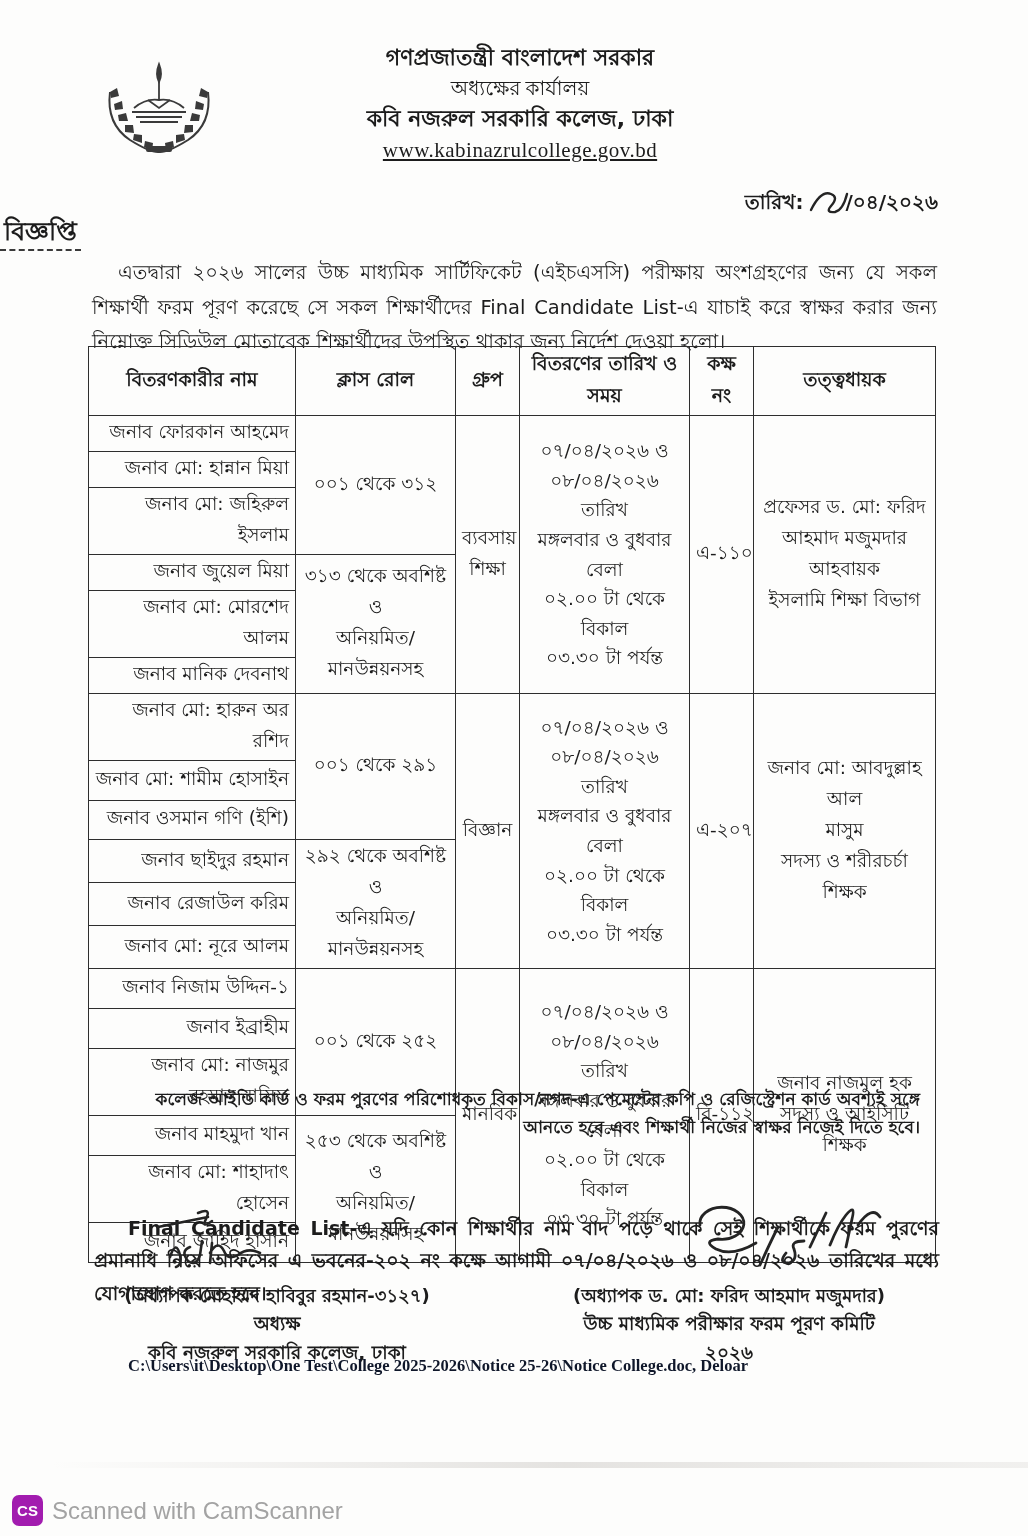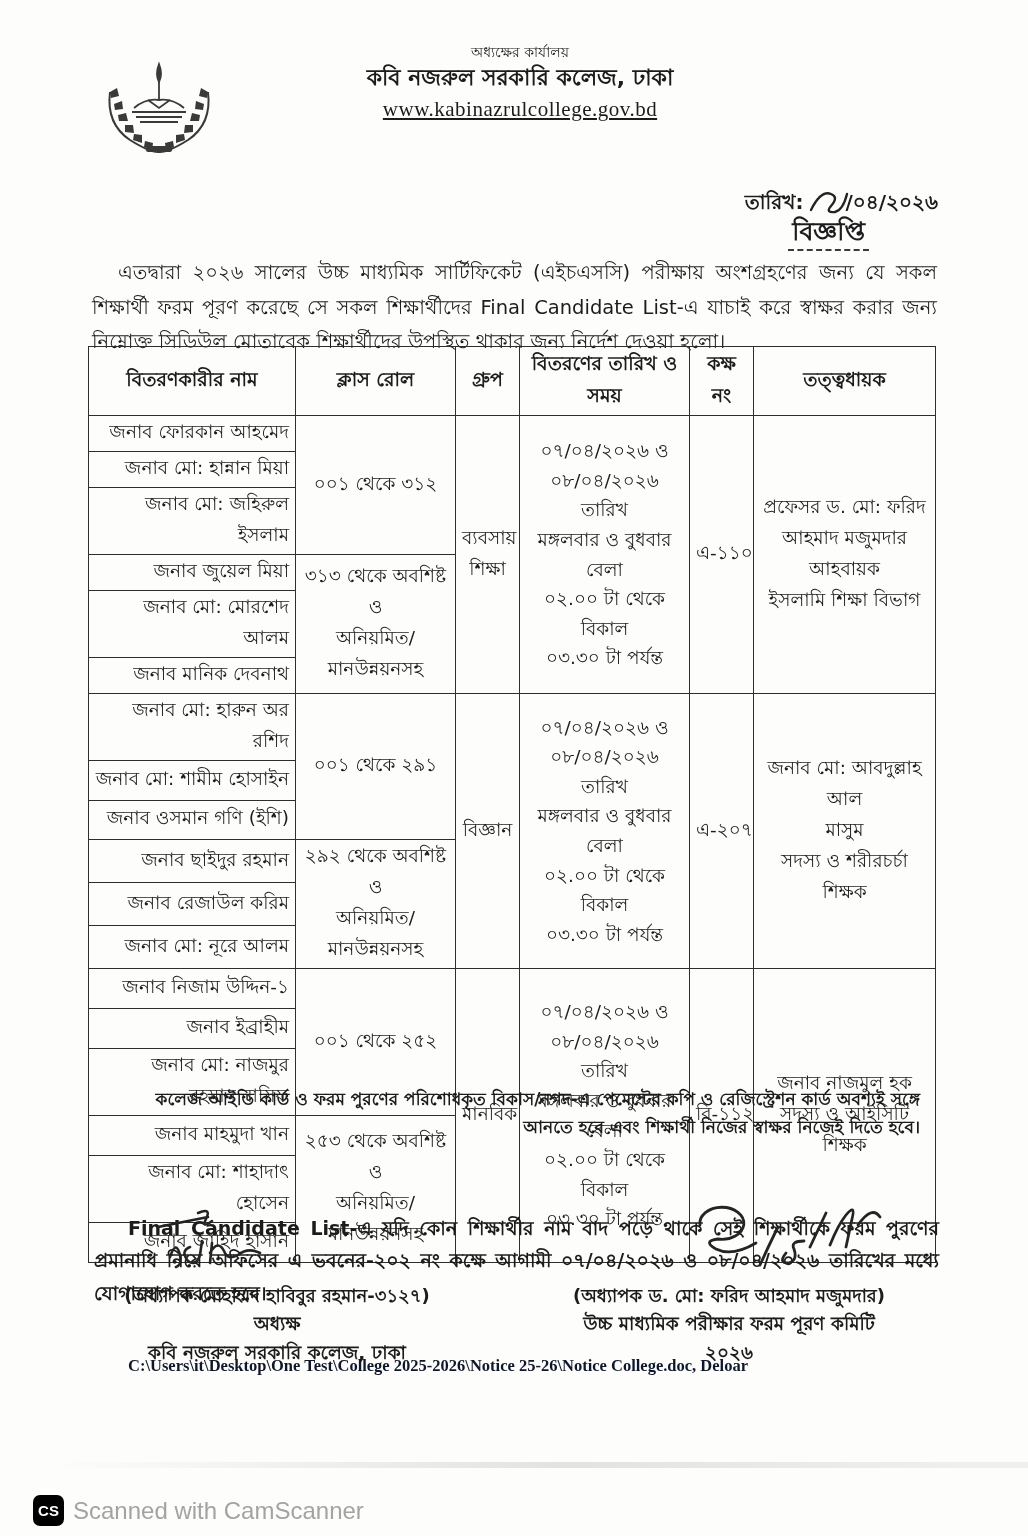--- a/index.html
+++ b/index.html
@@ -9,28 +9,28 @@
     background:#fdfdfc;
     font-family:"DejaVu Sans", sans-serif;
     color:#1c1c1c;
     overflow:hidden;
     margin:0 auto;
   }
   
   .logo{position:absolute;left:96px;top:46px;width:126px;height:128px;}
   .header-block{position:absolute;top:42px;left:240px;width:560px;text-align:center;line-height:1.45;}
   .h-govt{font-size:22px;font-weight:bold;}
-  .h-office{font-size:14px;}
+  .h-office{font-size:20px;font-family:Liberation Serif, serif;}
   .h-college{font-size:22px;font-weight:bold;}
   .h-site{font-size:21px;font-family:"Liberation Serif", serif;letter-spacing:.5px;text-decoration:underline;}
   
   .date-line{position:absolute;top:186px;right:90px;font-size:20px;font-weight:bold;display:flex;align-items:center;}
   .date-line svg{margin:0 -4px 0 2px;}
   
-  .notice-title{position:absolute;top:212px;left:0;width:869px;text-align:right;}
+  .notice-title{position:absolute;top:212px;left:0;width:869px;text-align:left;}
   .notice-title span{font-size:25px;font-weight:bold;border-bottom:2px dashed #3a3a3a;padding:0 4px 3px;}
   
   .intro{position:absolute;top:256px;left:92px;width:845px;font-size:19.5px;line-height:1.78;text-align:justify;text-indent:26px;}
   
   table.sched{position:absolute;top:346px;left:88px;width:847px;border-collapse:collapse;table-layout:fixed;}
   table.sched th,table.sched td{border:1.6px solid #2e2e2e;font-size:18.5px;vertical-align:middle;padding:2px 6px;}
   table.sched th{font-weight:bold;height:46px;font-size:19px;}
   td.namecell{text-align:right;padding-left:12px;}
   td.center{text-align:center;}
   .pre{white-space:pre-line;}
@@ -48,21 +48,21 @@
   .sign .role{font-size:18.5px;font-weight:bold;}
   .sign .org{font-size:18.5px;font-weight:bold;}
   .sig-svg{position:absolute;}
   .sig-left-svg{top:1205px;left:150px;}
   .sig-right-svg{top:1195px;left:640px;}
   .filepath{position:absolute;top:1356px;left:128px;font-family:"Liberation Serif", serif;font-weight:bold;font-size:16.5px;color:#0f172a;}
   
   .scan-edge{position:absolute;left:0;top:1462px;width:1028px;height:6px;
      background:linear-gradient(90deg,rgba(200,198,195,0) 5%,rgba(203,200,196,.5) 55%,rgba(203,200,196,.25) 95%);}
   .cam-bar{position:absolute;left:12px;bottom:10px;display:flex;align-items:center;gap:9px;}
-  .cs-icon{width:31px;height:31px;border-radius:7px;background:#000000;color:#fff;display:flex;align-items:center;justify-content:center;font-weight:bold;font-size:15px;font-family:"Liberation Sans", sans-serif;margin-left:21px;}
+  .cs-icon{width:31px;height:31px;border-radius:7px;background:#a21caf;color:#fff;display:flex;align-items:center;justify-content:center;font-weight:bold;font-size:15px;font-family:"Liberation Sans", sans-serif;}
   .cam-text{color:#a3a3a3;font-size:24px;font-family:"Liberation Sans", sans-serif;}
   .ink{stroke:#242424;fill:none;stroke-linecap:round;}
 </style>
 </head>
 <body>
 
 <div class="page">
 
   <svg class="logo" viewBox="0 0 126 128">
     <g stroke="#3a3a3a" fill="none" stroke-width="2">
@@ -89,20 +89,21 @@
       <path d="M63 36 v18"></path>
       <path d="M38 62 q12 -10 25 -8 q13 -2 25 8"></path>
       <path d="M36 66 h54"></path>
         <path d="M40 71 h46"></path>
         <path d="M44 76 h38"></path>
       <path d="M52 54 l11 8 11 -8"></path>
     </g>
   </svg>
 
   <div class="header-block">
+    <div class="h-govt">গণপ্রজাতন্ত্রী বাংলাদেশ সরকার</div>
     <div class="h-office">অধ্যক্ষের কার্যালয়</div>
     <div class="h-college">কবি নজরুল সরকারি কলেজ, ঢাকা</div>
     <div class="h-site">www.kabinazrulcollege.gov.bd</div>
   </div>
 
   <div class="date-line">
     <span>তারিখ:</span>
     <svg width="44" height="34" viewBox="0 0 44 34">
       <path class="ink" stroke-width="2.4" d="M6 24 q10 -20 20 -16 q8 3 0 12 q-6 7 4 6 q8 -2 12 -18"></path>
     </svg>

